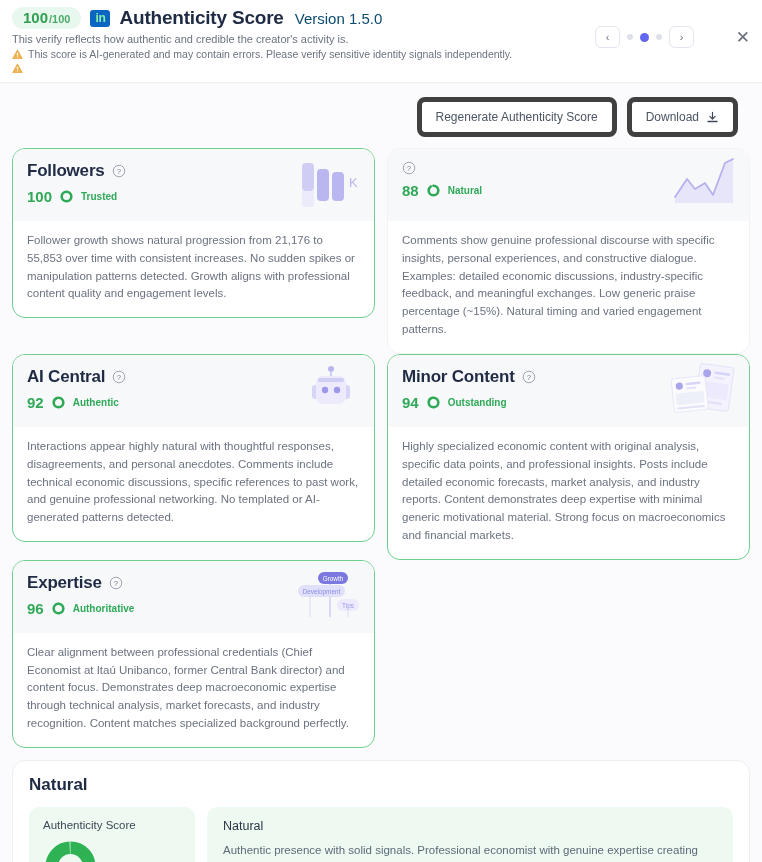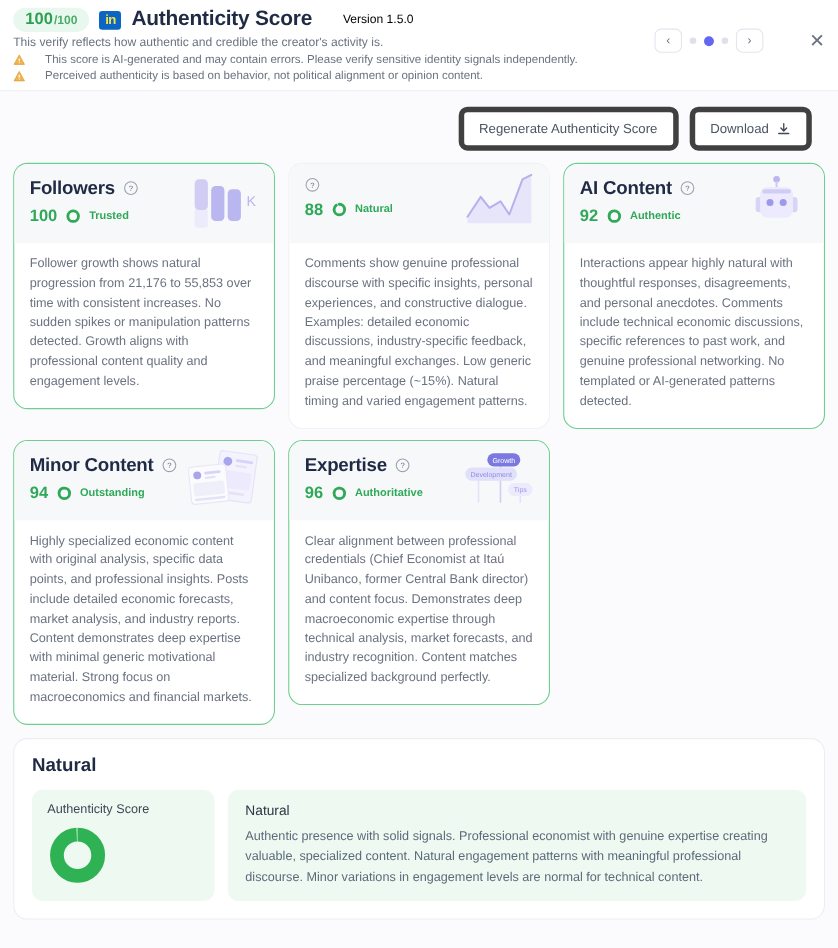--- a/index.html
+++ b/index.html
@@ -22,28 +22,28 @@
   .hdr-top { display: flex; align-items: center; gap: 9px; }
   .score-pill {
     background: #e9f8ee; color: #2f9e52;
     border-radius: 999px; padding: 3px 11px 4px 11px;
     font-size: 15px; font-weight: 700; line-height: 1;
     display: flex; align-items: baseline; gap: 1px;
   }
   .score-pill .denom { font-size: 11px; font-weight: 600; opacity: .85; }
   .li-logo {
     width: 20px; height: 17px; background: #0a66c2; border-radius: 3px;
-    color: #fde047; font-size: 12px; font-weight: 700;
+    color: #86efac; font-size: 12px; font-weight: 700;
     display: flex; align-items: center; justify-content: center;
     letter-spacing: -0.5px; font-family: "Liberation Sans", sans-serif;
   }
   .hdr-title { font-size: 19px; font-weight: 700; color: #1f2a44; letter-spacing: -0.2px; }
-  .hdr-version { font-size: 11px; color: #000000; font-weight: 400; margin-left: 19px; }
+  .hdr-version { font-size: 15px; color: #0c4a6e; font-weight: 400; margin-left: 2px; }
   .hdr-sub { font-size: 11px; color: #6b7280; margin-top: 4px; }
-  .warn-row { display: flex; align-items: center; gap: 18px; margin-top: 3px; font-size: 10.5px; color: #6b7280; }
+  .warn-row { display: flex; align-items: center; gap: 5px; margin-top: 3px; font-size: 10.5px; color: #6b7280; }
   .warn-tri { flex: none; }
 
   .carousel {
     position: absolute; right: 68px; top: 26px;
     display: flex; align-items: center; gap: 7px;
   }
   .nav-btn {
     width: 25px; height: 22px; border: 1px solid #e3e6ee; border-radius: 6px;
     background: #fff; color: #6b7180; font-size: 11px;
     display: flex; align-items: center; justify-content: center; cursor: pointer;
@@ -59,22 +59,22 @@
   
   .actionbar { display: flex; justify-content: flex-end; gap: 10px; padding: 14px 24px 0 0; }
   .act-btn {
     background: #fff; border: 5px solid #404040; border-radius: 8px;
     padding: 8px 14px; font-size: 12px; color: #4b5563; cursor: pointer;
     display: flex; align-items: center; gap: 7px; font-family: "Liberation Sans", sans-serif;
   }
 
   
   .grid {
-    display: grid; grid-template-columns: 1fr 1fr 1fr;
-    gap: 10px 12px; padding: 11px 12px 0 12px;
+    display: grid; grid-template-columns: 1fr 1fr;
+    gap: 0 12px; padding: 11px 12px 0 12px;
     align-items: start;
   }
   .card {
     background: #ffffff; border: 1.5px solid #6ecf8e; border-radius: 13px;
     overflow: hidden; position: relative;
   }
   .card.plain { border-color: #f1f2f6; }
   .card-head {
     background: #f7f8fa; padding: 12px 14px 11px 14px; position: relative;
     min-height: 72px;
@@ -131,21 +131,20 @@
         <circle cx="6" cy="8.6" r="0.6" fill="#fff"></circle>
       </svg>
       <span>This score is AI-generated and may contain errors. Please verify sensitive identity signals independently.</span>
     </div>
     <div class="warn-row">
       <svg class="warn-tri" width="11" height="11" viewBox="0 0 12 12">
         <path d="M6 1 L11.2 10.4 L0.8 10.4 Z" fill="#f0b350" stroke="#e09a2e" stroke-width="0.7" stroke-linejoin="round"></path>
         <rect x="5.45" y="4.2" width="1.1" height="3.1" fill="#fff" rx="0.5"></rect>
         <circle cx="6" cy="8.6" r="0.6" fill="#fff"></circle>
       </svg>
-      <span>Perceived authenticity is based on behavior, not political alignment or opinion content.</span>
     </div>
 
     <div class="carousel">
       <div class="nav-btn">‹</div>
       <div class="dots">
         <span class="dot"></span>
         <span class="dot active"></span>
         <span class="dot"></span>
       </div>
       <div class="nav-btn">›</div>
@@ -220,21 +219,21 @@
             <path d="M2 40 L14 22 L22 32 L32 26 L40 38 L52 6 L60 2" fill="none" stroke="#b4b1ee" stroke-width="1.8" stroke-linejoin="round" stroke-linecap="round"></path>
           </svg>
         </div>
       </div>
       <div class="card-body">Comments show genuine professional discourse with specific insights, personal experiences, and constructive dialogue. Examples: detailed economic discussions, industry-specific feedback, and meaningful exchanges. Low generic praise percentage (~15%). Natural timing and varied engagement patterns.</div>
     </div>
 
     <div class="card">
       <div class="card-head">
         <div class="card-title-row">
-          <span class="card-title">AI Content</span>
+          <span class="card-title">AI Central</span>
           <svg class="qmark" width="14" height="14" viewBox="0 0 16 16">
             <circle cx="8" cy="8" r="6.6" fill="none" stroke="#9aa2b1" stroke-width="1.1"></circle>
             <text x="8" y="11.2" font-size="8" fill="#6b7280" text-anchor="middle" font-family="Liberation Sans, sans-serif">?</text>
           </svg>
         </div>
         <div class="score-row">
           <span class="score-num">92</span>
           <svg width="15" height="15" viewBox="0 0 20 20">
             <circle cx="10" cy="10" r="6.4" fill="none" stroke="#d8f0e0" stroke-width="3.4"></circle>
             <circle cx="10" cy="10" r="6.4" fill="none" stroke="#2fa958" stroke-width="3.4" stroke-dasharray="37 40.2" transform="rotate(-90 10 10)" stroke-linecap="round"></circle>

